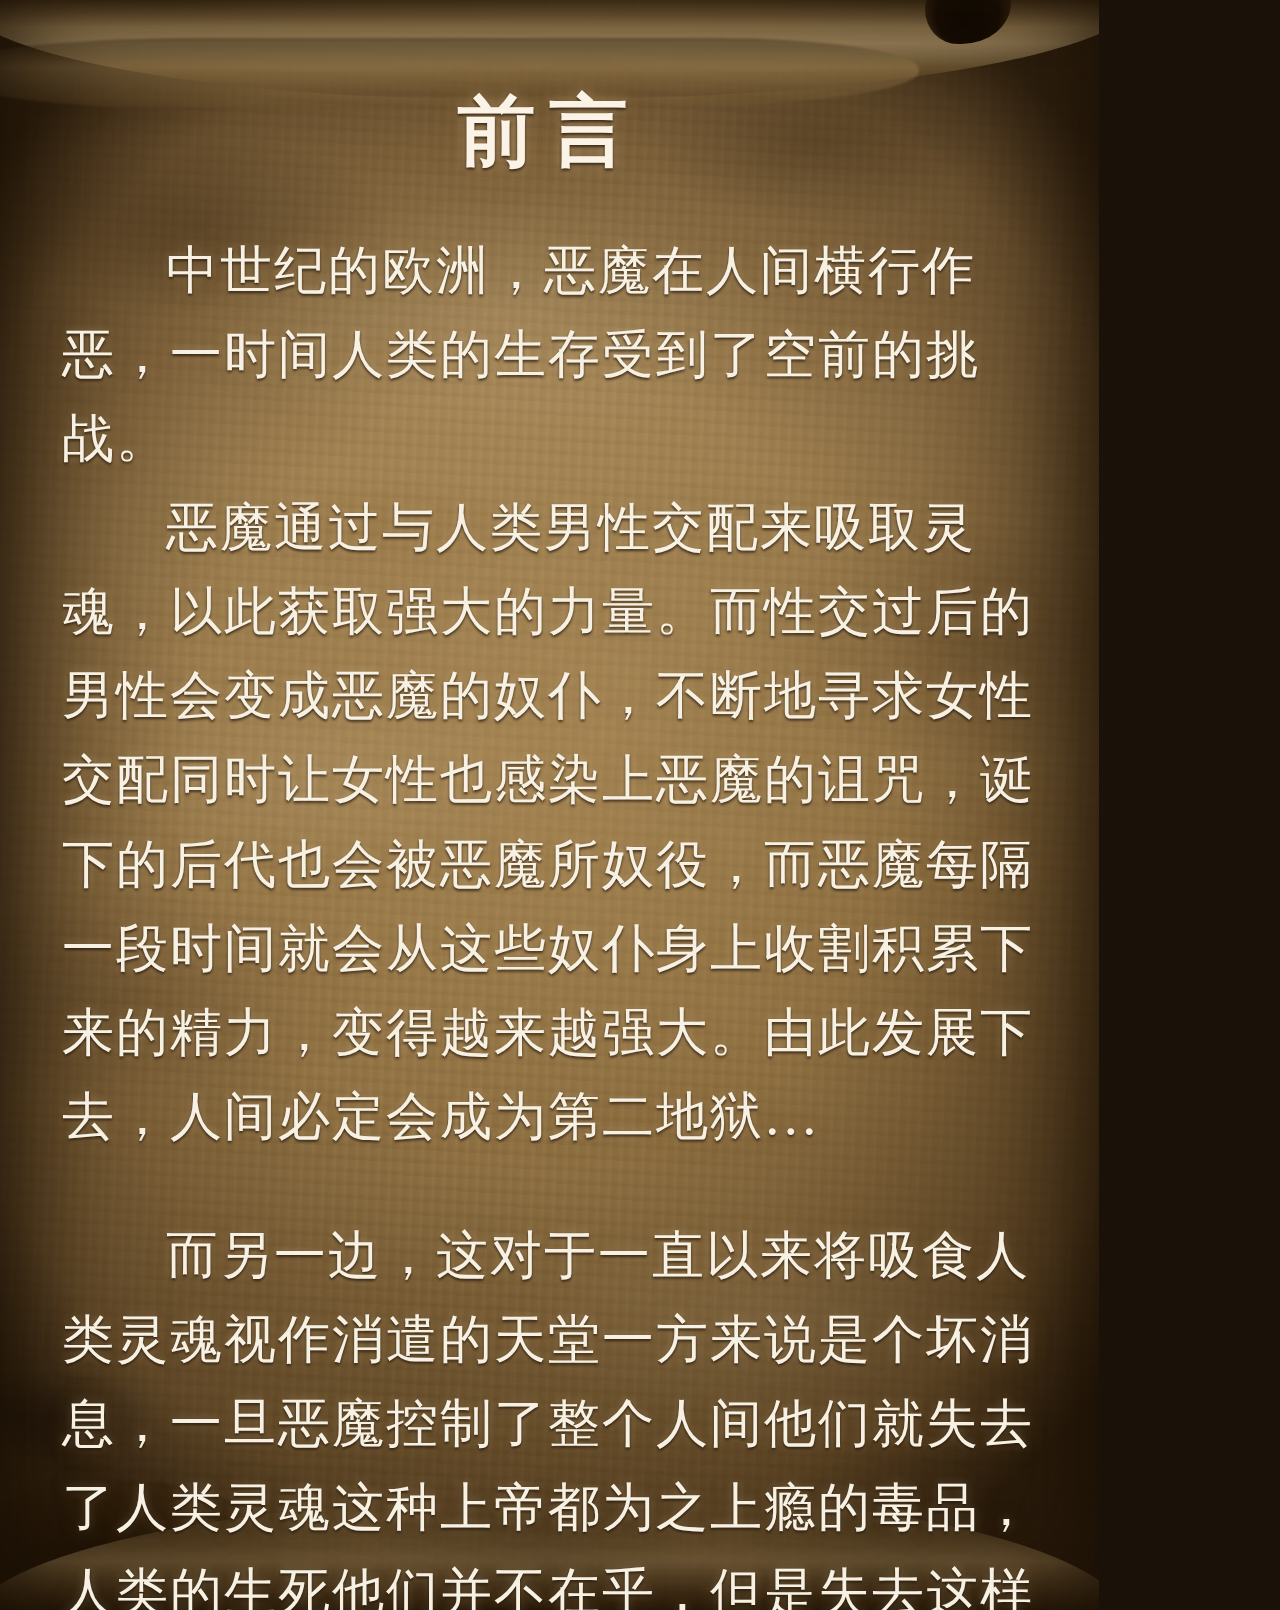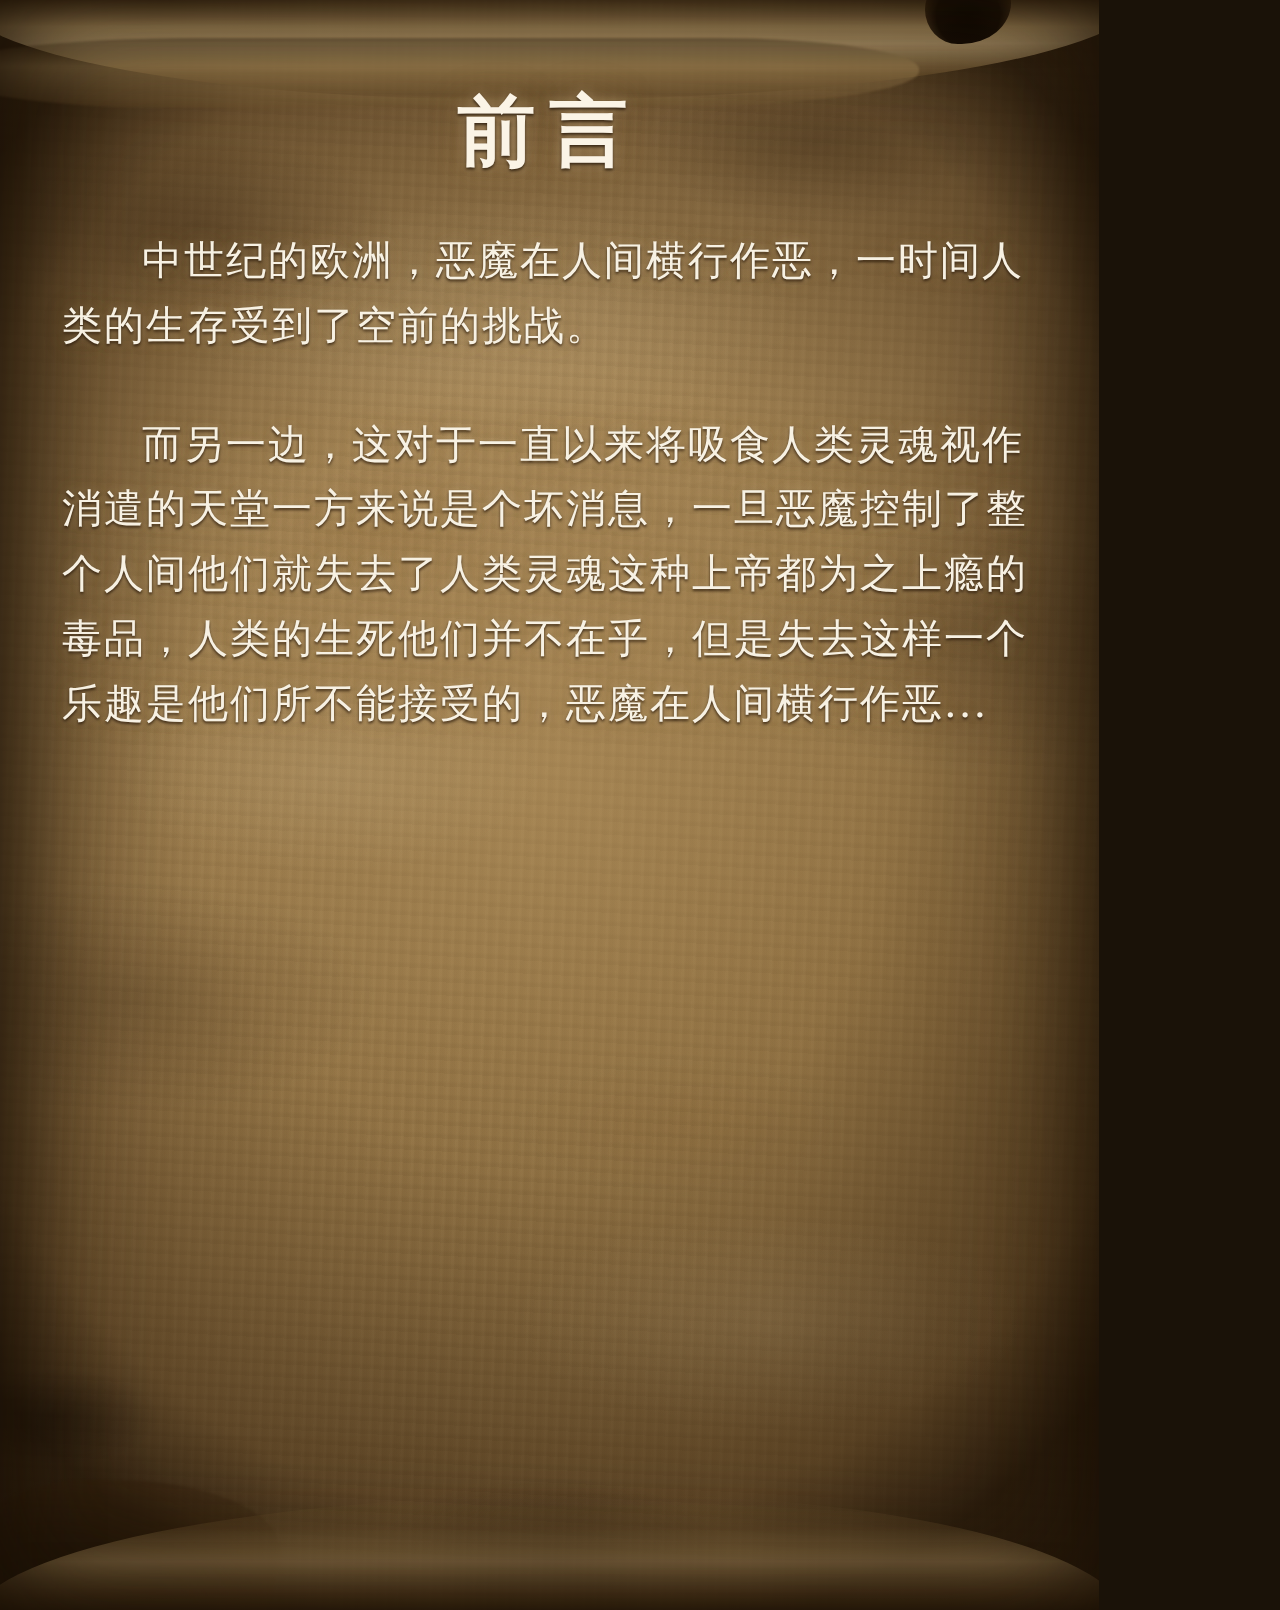--- a/index.html
+++ b/index.html
@@ -186,21 +186,21 @@
 
   .body-text {
     margin: 0;
     padding-top: 58px;
   }
 
   .para {
     margin: 0 0 4px 0;
     text-indent: 2em;
     font-family: "DejaVu Serif", serif;
-    font-size: 40px;
+    font-size: 52px;
     line-height: 1.62;
     letter-spacing: 2px;
     color: #f7f1e3;
     text-shadow:
       0 2px 3px rgba(36,20,6,0.80),
       0 0 10px rgba(255,240,205,0.22),
       0 0 26px rgba(120,86,40,0.30);
   }
   .para.spaced { margin-top: 54px; }
 </style>
@@ -217,17 +217,18 @@
   <div class="corner-tear"></div>
   <div class="scroll-bottom"></div>
   <div class="edge-shadow"></div>
 
   <div class="content">
 
     <h1 class="doc-title">前言</h1>
 
     <div class="body-text">
       <p class="para">中世纪的欧洲，恶魔在人间横行作恶，一时间人类的生存受到了空前的挑战。</p>
+      <p class="para">恶魔通过与人类男性交配来吸取灵魂，以此获取强大的力量。而性交过后的男性会变成恶魔的奴仆，不断地寻求女性交配同时让女性也感染上恶魔的诅咒，诞下的后代也会被恶魔所奴役，而恶魔每隔一段时间就会从这些奴仆身上收割积累下来的精力，变得越来越强大。由此发展下去，人间必定会成为第二地狱...</p>
       <p class="para spaced">而另一边，这对于一直以来将吸食人类灵魂视作消遣的天堂一方来说是个坏消息，一旦恶魔控制了整个人间他们就失去了人类灵魂这种上帝都为之上瘾的毒品，人类的生死他们并不在乎，但是失去这样一个乐趣是他们所不能接受的，恶魔在人间横行作恶...</p>
     </div>
 
   </div>
 </div>
 
 </body></html>

